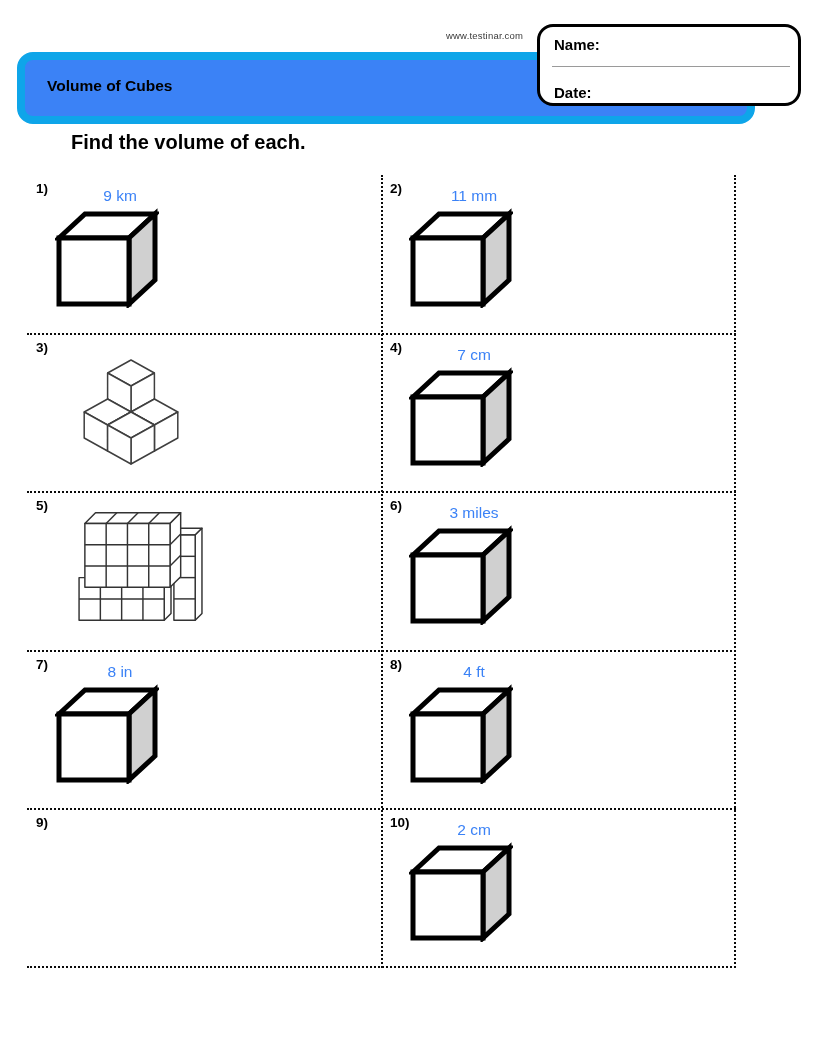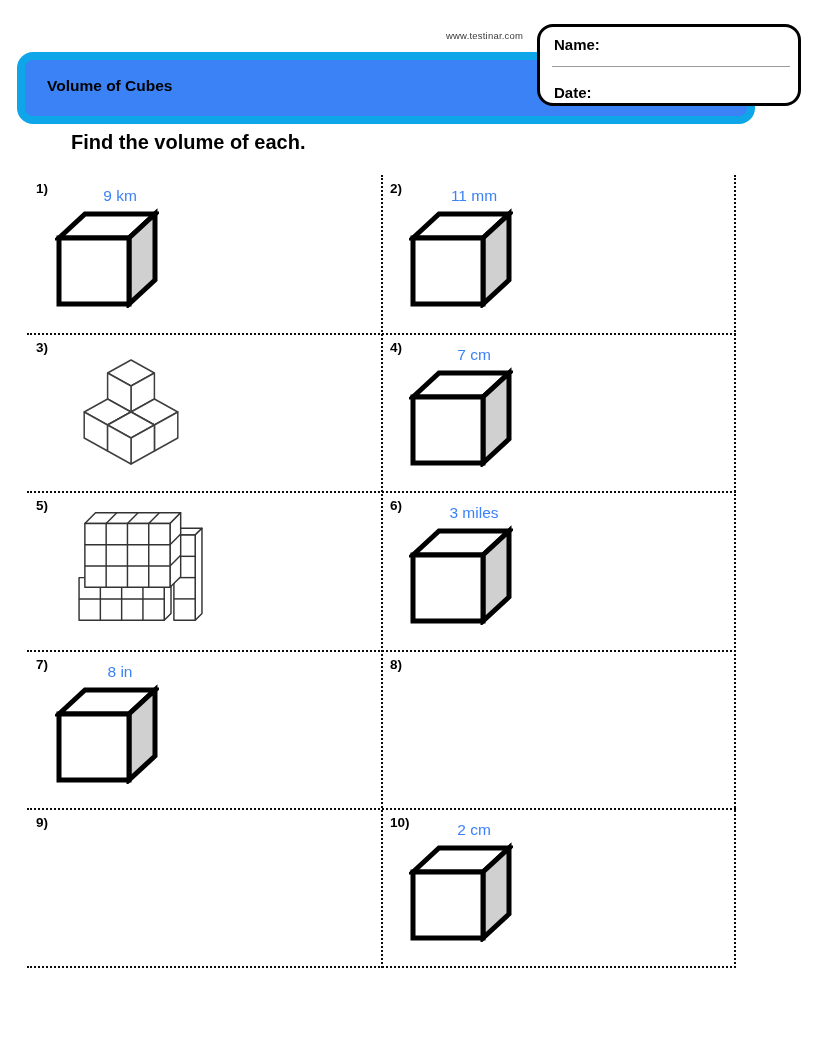--- a/index.html
+++ b/index.html
@@ -189,20 +189,26 @@
         <div class="cubefig">
           <div class="mlabel">8 in</div>
           <svg class="cube" viewBox="0 0 104 100">
               <use href="#cube-sym"></use>
             </svg>
         </div>
       </div>
 
       <div class="cell">
         <span class="pnum">8)</span>
+        <div class="cubefig">
+          <div class="mlabel">4 ft</div>
+          <svg class="cube" viewBox="0 0 104 100">
+              <use href="#cube-sym"></use>
+            </svg>
+        </div>
       </div>
 
       <div class="cell">
         <span class="pnum">9)</span>
       </div>
 
       <div class="cell">
         <span class="pnum">10)</span>
         <div class="cubefig">
           <div class="mlabel">2 cm</div>

